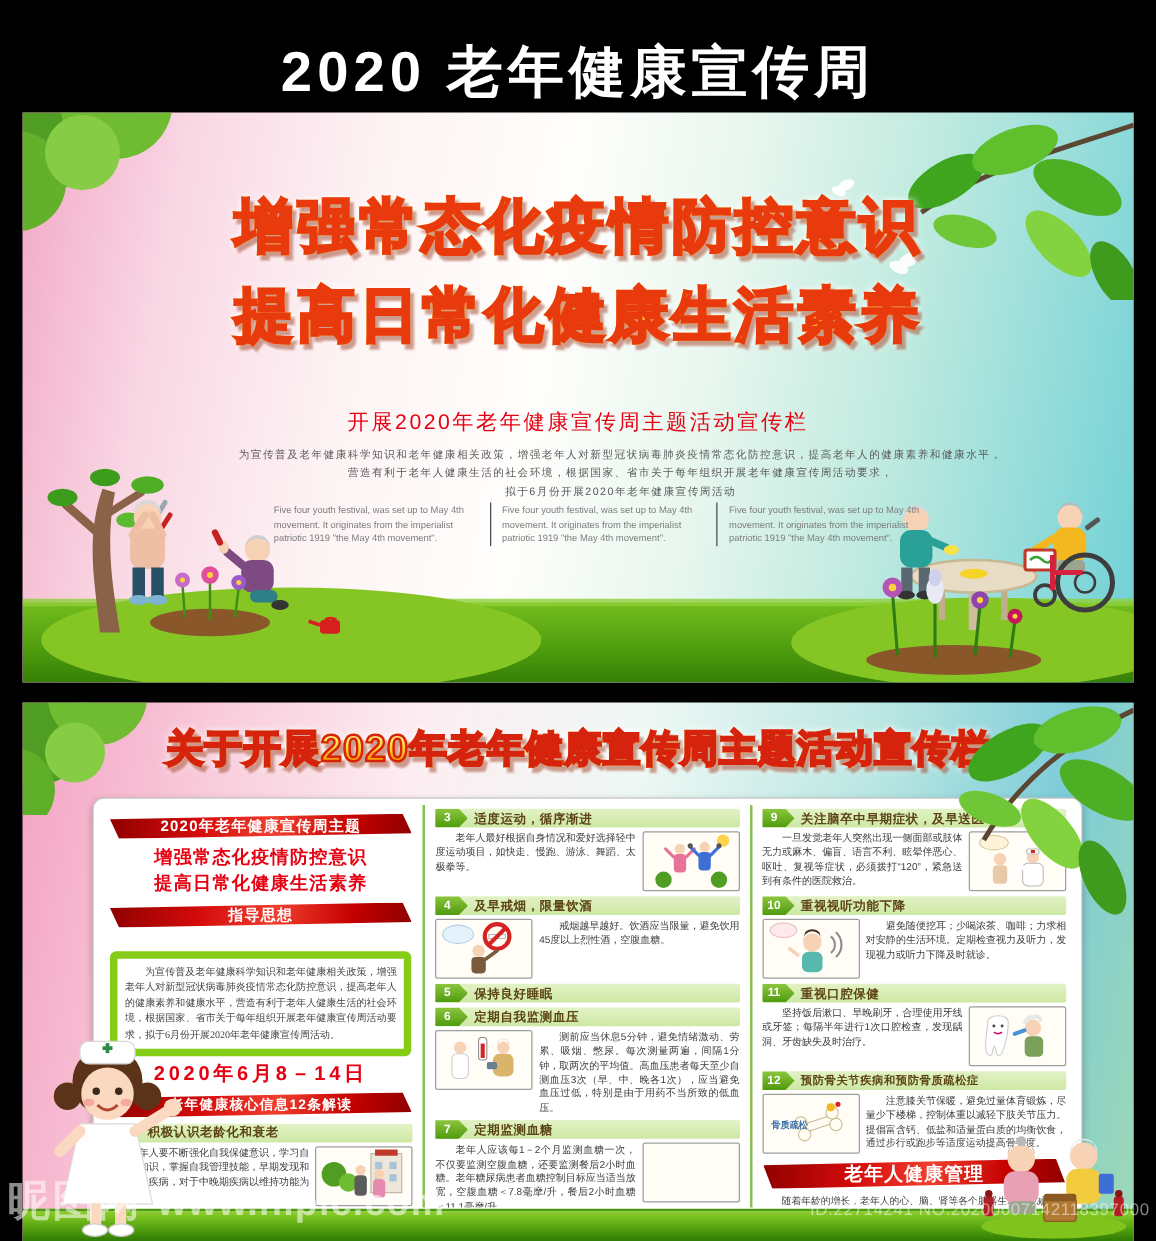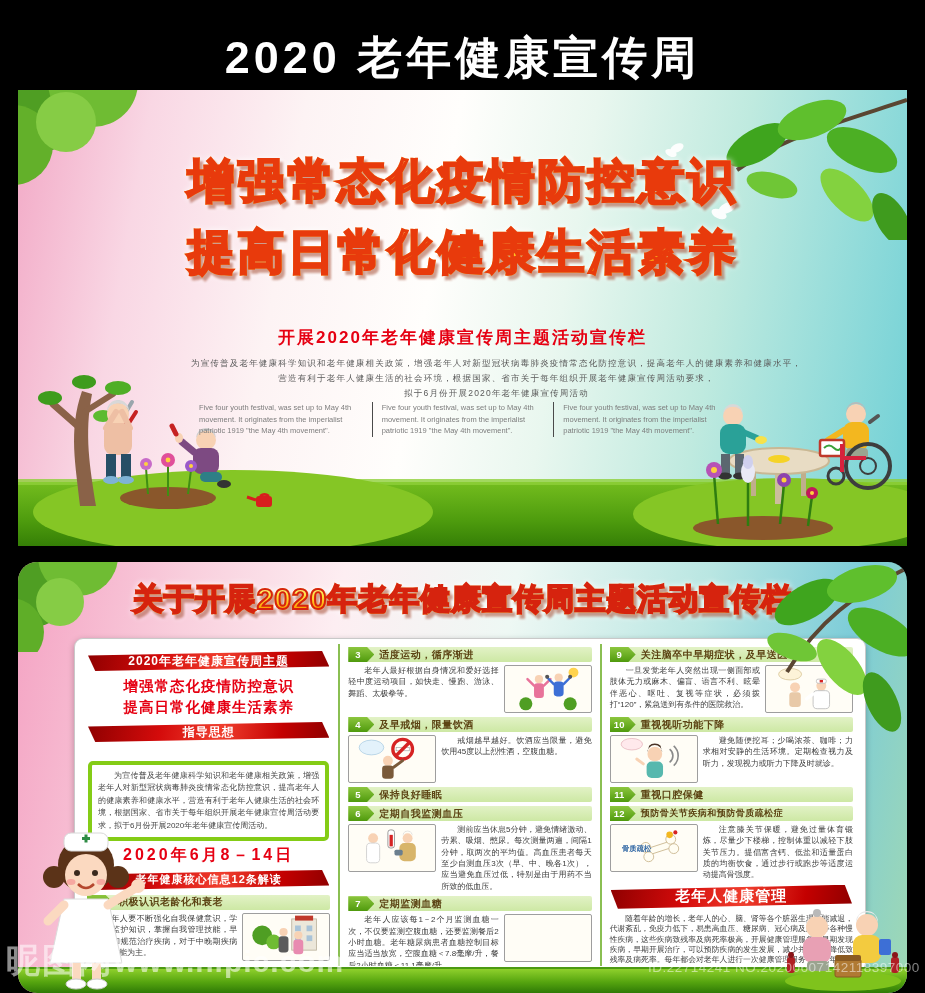--- a/index.html
+++ b/index.html
@@ -14,74 +14,74 @@
   .poster1 { position:absolute; left:18px; top:90px; width:889px; height:456px; overflow:hidden;
     background:linear-gradient(100deg,#f2a9c6 0%,#f9d7e4 14%,#fdf3f4 30%,#fffefc 46%,#e9f7ef 60%,#bfeadf 76%,#6fd0d6 100%); }
   .p1-title { position:absolute; left:0; top:56px; width:100%; text-align:center; line-height:1.5; z-index:3; }
   .gold-text { font-weight:900; letter-spacing:3px;
     background:linear-gradient(#fffbc8 5%,#ffe13d 40%,#ff9e00 72%,#ffc61e 100%);
     -webkit-background-clip:text; background-clip:text; color:transparent;
     -webkit-text-stroke:2.2px #e83a0c;
     filter:drop-shadow(3px 4px 1px rgba(146,40,8,.45)) drop-shadow(0 0 3px rgba(255,255,255,.9)); }
   .p1-title .gold-text { font-size:47px; display:block; }
   .p1-subtitle { position:absolute; left:0; top:236px; width:100%; text-align:center;
-    color:#e60012; font-size:17px; font-weight:bold; letter-spacing:2px; z-index:3; }
+    color:#e60012; font-size:17px; font-weight:normal; letter-spacing:2px; z-index:3; }
   .p1-intro { position:absolute; left:0; top:266px; width:100%; text-align:center;
     font-size:8.5px; color:#5a5a5a; letter-spacing:1.2px; line-height:1.75; z-index:3;margin-left:34px; }
-  .p1-english { position:absolute; left:172px; top:312px; width:545px; display:flex; z-index:3; }
+  .p1-english { position:absolute; left:192px; top:312px; width:545px; display:flex; z-index:3; }
   .eng-block { width:33.33%; padding:0 9px; font-size:7.5px; color:#7d7d7d; line-height:1.55; }
   .eng-block + .eng-block { border-left:1.5px solid #4a4a4a; }
   .corner-svg { position:absolute; z-index:2; pointer-events:none; }
   .scene-svg  { position:absolute; left:0; bottom:0; width:889px; height:190px; z-index:1; }
 
   
   .poster2 { position:absolute; left:18px; top:562px; width:889px; height:431px; overflow:hidden;
-    background:linear-gradient(100deg,#f4a3c3 0%,#f9cfdd 18%,#fdeef2 34%,#eef8f4 52%,#b9e6e2 72%,#7cccd8 88%,#9fd8b4 100%);border-radius:19px; }
+    background:linear-gradient(100deg,#f4a3c3 0%,#f9cfdd 18%,#fdeef2 34%,#eef8f4 52%,#b9e6e2 72%,#7cccd8 88%,#9fd8b4 100%); }
   .p2-header { position:absolute; left:0; top:0; width:100%; height:74px; display:flex;
     align-items:center; justify-content:center; z-index:3; }
   .p2-header .gold-text { font-size:30px; letter-spacing:1px; -webkit-text-stroke:2px #d6230e; }
   .panel { position:absolute; left:56px; top:76px; width:792px; height:334px; background:#fff;
     border:1px solid #c9c9c9; border-radius:9px; box-shadow:0 2px 6px rgba(0,0,0,.25);
     display:flex; z-index:4; padding:5px 4px; }
   .col { flex:1 1 0; padding:3px 8px; overflow:hidden; }
   .col + .col { border-left:2px solid #8abf52; }
 
   .ribbon { position:relative; height:20px; margin:4px 1px 5px; color:#fff; font-weight:bold; font-size:12px;
     letter-spacing:1px; display:flex; align-items:center; justify-content:center;
     background:linear-gradient(100deg,#8f0000 0%,#d40b0b 30%,#f03f2e 55%,#c40000 80%,#8f0000 100%);
     clip-path:polygon(0 22%, 97% 0, 100% 78%, 3% 100%); }
   .theme-line { text-align:center; color:#e60012; font-weight:900; font-size:14.5px; letter-spacing:1px; line-height:1.45; }
-  .green-box { border:4px solid #84cc16; border-radius:5px; padding:5px 6px; margin:19px 1px 4px;
-    font-size:8px; color:#454545; line-height:1.55; text-align:justify; text-indent:2em; }
+  .green-box { border:6px solid #84cc16; border-radius:5px; padding:5px 6px; margin:19px 1px 4px;
+    font-size:8px; color:#454545; line-height:1.55; text-align:justify; text-indent:2em;font-family:Liberation Serif, serif; }
   .time-text { text-align:center; color:#e60012; font-weight:900; font-size:16px; letter-spacing:3px; margin:2px 0 3px; }
 
   .item { margin-bottom:4px; }
   .item-head { display:flex; align-items:center; height:15px;
     background:linear-gradient(#e2f2c6,#cde8a4); border-radius:2px; }
   .badge { flex:0 0 auto; min-width:26px; height:15px; margin-right:5px; padding-right:7px;
     background:linear-gradient(#8cc63e,#4f9a0d); clip-path:polygon(0 0,72% 0,100% 50%,72% 100%,0 100%);
     color:#fff; font-size:9.5px; font-weight:bold; display:flex; align-items:center; justify-content:center; }
   .item-title { color:#5c4414; font-size:10px; font-weight:bold; letter-spacing:.5px; }
   .item-body { display:flex; gap:5px; align-items:flex-start; margin-top:3px; }
   .txt { flex:1 1 auto; font-size:8px; line-height:1.42; color:#3c3c3c; text-align:justify; text-indent:2em; }
-  .ill { flex:0 0 auto; width:88px; height:48px; border:1px solid #9e9e9e; border-radius:2px;
+  .ill { flex:0 0 auto; width:78px; height:48px; border:1px solid #9e9e9e; border-radius:2px;
     background:#fffdf6; overflow:hidden; display:block; }
   .ill svg { width:100%; height:100%; display:block; }
 
   .mgmt-text { font-size:7.8px; line-height:1.33; color:#3c3c3c; text-align:justify; text-indent:2em; }
 
   .p2-grass { position:absolute; left:0; bottom:0; width:100%; height:26px; z-index:6;
     background:linear-gradient(#8fd02c,#55a40f 55%,#2f7a06); border-top:2px solid #4c9a12; }
   .nurse-svg { position:absolute; left:-4px; bottom:0px; width:150px; height:168px; z-index:7; }
   .couple2-svg { position:absolute; right:4px; bottom:2px; width:120px; height:86px; z-index:7; }
   .p2-leaves { position:absolute; right:0; top:0; width:230px; height:170px; z-index:5; pointer-events:none; }
   .p2-leaves-left { position:absolute; left:0; top:0; width:150px; height:90px; z-index:2; pointer-events:none; }
 
   
-  .wm-logo { position:absolute; left:6px; top:938px; z-index:9; display:flex; align-items:baseline; 
+  .wm-logo { position:absolute; left:6px; top:938px; z-index:9; display:flex; align-items:baseline; gap:12px;
     color:rgba(255,255,255,.55); font-weight:bold; }
   .wm-logo .wm-cn { font-size:34px; letter-spacing:2px; }
   .wm-logo .wm-url { font-size:30px; letter-spacing:1px; }
   .wm-id { position:absolute; left:648px; top:960px; z-index:9; color:rgba(255,255,255,.5);
     font-size:13.5px; letter-spacing:.5px; white-space:nowrap; }
 </style>
 </head>
 <body>
 
 <div class="top-bar">
@@ -452,20 +452,35 @@
             </span>
           <p class="txt">避免随便挖耳；少喝浓茶、咖啡；力求相对安静的生活环境。定期检查视力及听力，发现视力或听力下降及时就诊。</p>
         </div>
       </div>
 
       <div class="item">
         <div class="item-head">
             <span class="badge">11</span>
             <span class="item-title">重视口腔保健</span>
           </div>
+        <div class="item-body">
+          <p class="txt">坚持饭后漱口、早晚刷牙，合理使用牙线或牙签；每隔半年进行1次口腔检查，发现龋洞、牙齿缺失及时治疗。</p>
+          <span class="ill">
+              <svg viewBox="0 0 86 56">
+            <path d="M14,14 C14,6 34,6 34,14 C34,22 32,34 28,44 C26,48 23,48 22,42 C21,36 20,36 19,42 C18,48 15,48 13,44 C10,34 14,22 14,14 Z" fill="#fff" stroke="#c9c9c9"></path>
+            <circle cx="20" cy="18" r="1.4" fill="#444"></circle>
+                <circle cx="28" cy="18" r="1.4" fill="#444"></circle>
+            <path d="M20,24 Q24,27 28,24" stroke="#d06" stroke-width="1.4" fill="none"></path>
+            <circle cx="58" cy="20" r="8" fill="#f8d2b4"></circle>
+            <path d="M50,16 Q52,8 58,10 Q64,6 66,14" stroke="#e8e8e8" stroke-width="4" fill="none"></path>
+            <rect x="50" y="28" width="18" height="20" rx="5" fill="#7aa05a"></rect>
+            <rect x="38" y="22" width="14" height="4" rx="2" fill="#4a90d9" transform="rotate(-20 45 24)"></rect>
+          </svg>
+            </span>
+        </div>
       </div>
 
       <div class="item">
         <div class="item-head">
             <span class="badge">12</span>
             <span class="item-title" style="font-size:9px;">预防骨关节疾病和预防骨质疏松症</span>
           </div>
         <div class="item-body">
           <span class="ill">
               <svg viewBox="0 0 86 56">

